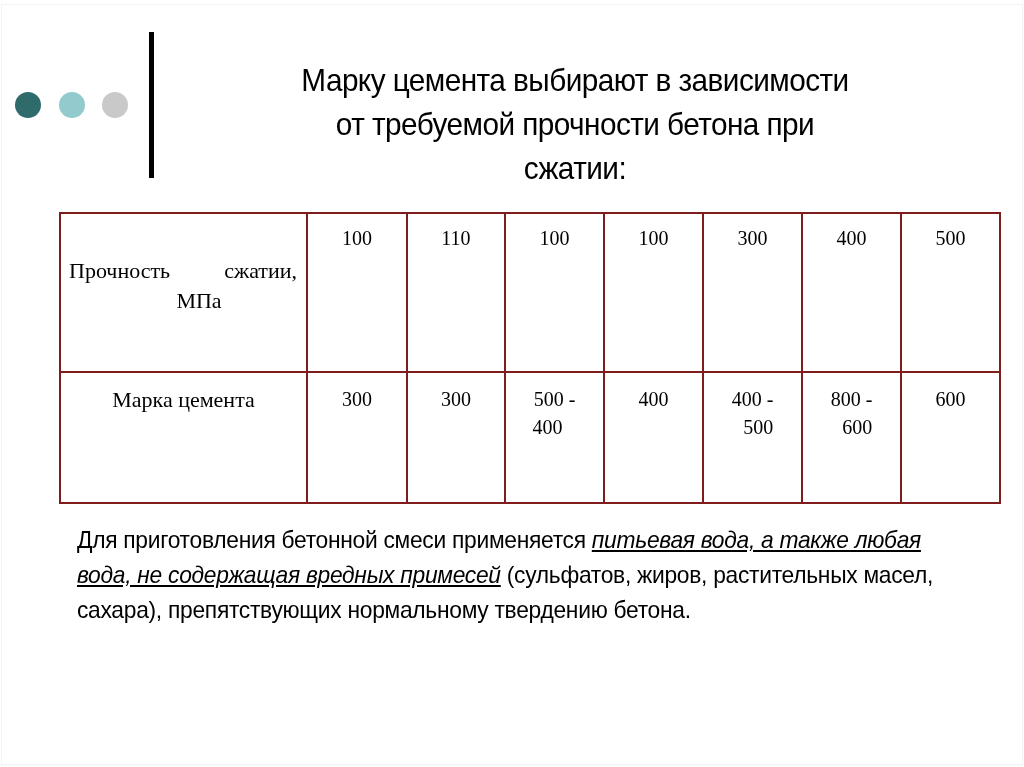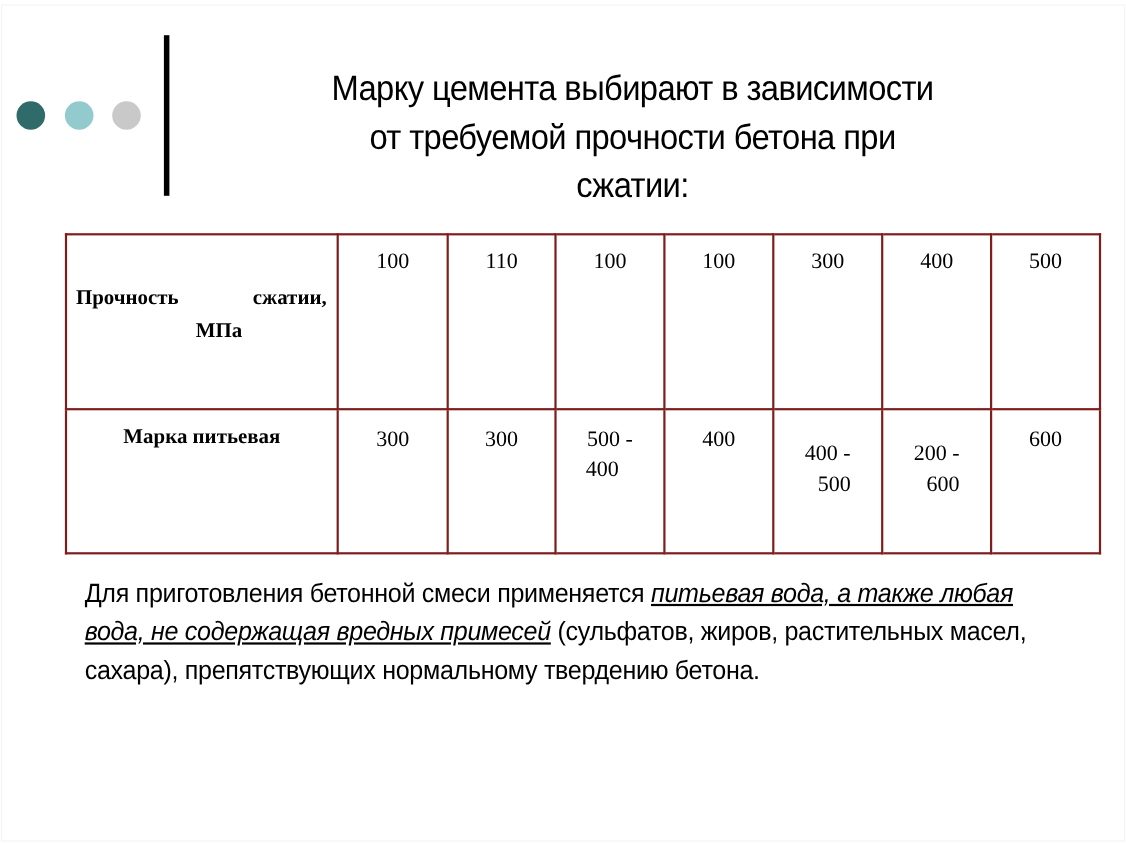--- a/index.html
+++ b/index.html
@@ -23,28 +23,28 @@
     .title div { white-space: nowrap; }
     table.data {
       position: absolute; left: 59px; top: 212px; border-collapse: collapse;
       font-family: "Liberation Serif", serif; font-size: 20px;
     }
     table.data td {
       border: 2px solid #7f1d1d; vertical-align: top; padding: 0; text-align: center;
     }
     .r1 td { height: 115px; }
     .r2 td { height: 115px; }
-    .hdr { font-weight: bold; font-size: 19px; text-align: center; }
+    .hdr { font-weight: normal; font-size: 22px; text-align: center; }
     .hdr-1 { padding: 42px 8px 0 8px !important; line-height: 30px; }
     .hdr-1 .l1 { display: flex; justify-content: space-between; width: 228px; }
     .hdr-1 .l2 { padding-left: 31px; }
     .hdr-2 { padding: 14px 8px 0 8px !important; }
     .val { padding-top: 10px !important; line-height: 28px; }
     .val2 { padding-top: 12px !important; line-height: 28px; }
-    .range { display: inline-block; text-align: left; margin-top: 13px; }
+    .range { display: inline-block; text-align: left; }
     .range.right .b { text-align: right; }
     .para {
       position: absolute; left: 77px; top: 522px; width: 920px;
       font-size: 24px; line-height: 35px; letter-spacing: -0.3px;
       transform: scaleX(0.95); transform-origin: left top;
     }
     .para .em { font-style: italic; text-decoration: underline; }
   </style>
 </head>
 <body>
@@ -74,21 +74,21 @@
     </td>
     <td class="val" style="width:98px">100</td>
     <td class="val" style="width:96px">110</td>
     <td class="val" style="width:97px">100</td>
     <td class="val" style="width:97px">100</td>
     <td class="val" style="width:97px">300</td>
     <td class="val" style="width:97px">400</td>
     <td class="val" style="width:97px">500</td>
   </tr>
   <tr class="r2">
-    <td class="hdr hdr-2">Марка питьевая</td>
+    <td class="hdr hdr-2">Марка цемента</td>
     <td class="val2">
       <div>300</div>
     </td>
     <td class="val2">
       <div>300</div>
     </td>
     <td class="val2">
       <div>500 -</div>
       <div style="margin-right:14px">400</div>
     </td>
@@ -96,21 +96,21 @@
       <div>400</div>
     </td>
     <td class="val2">
       <div class="range right">
         <div>400 -</div>
         <div class="b">500</div>
       </div>
     </td>
     <td class="val2">
       <div class="range right">
-        <div>200 -</div>
+        <div>800 -</div>
         <div class="b">600</div>
       </div>
     </td>
     <td class="val2">
       <div>600</div>
     </td>
   </tr>
 </tbody>
   </table>
 

